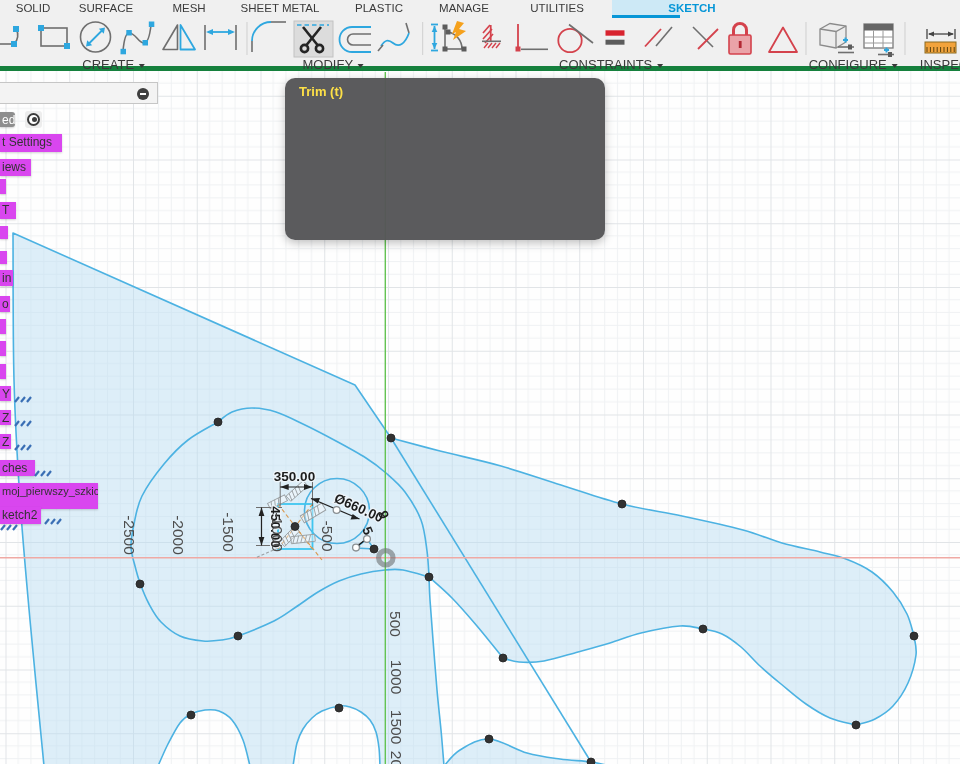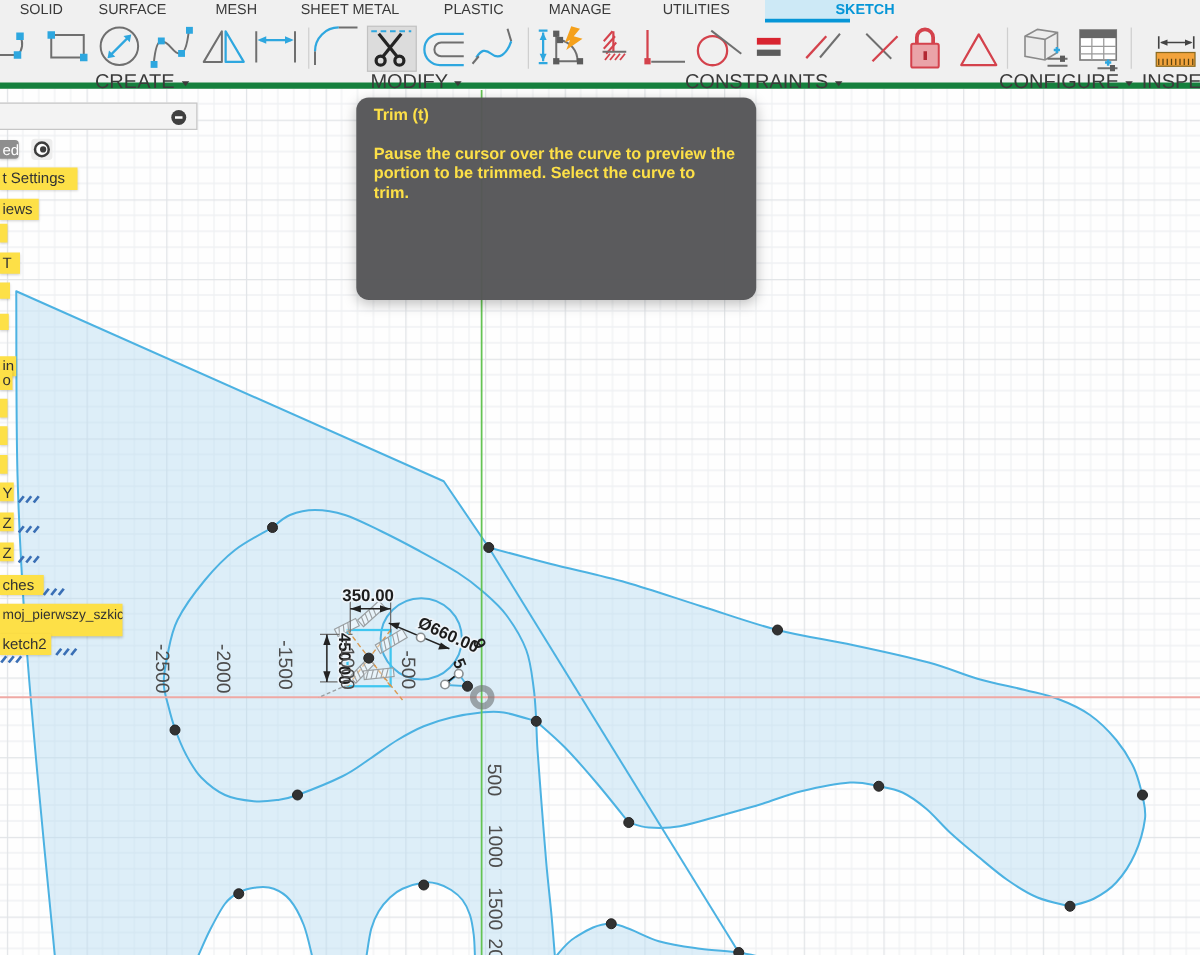--- a/index.html
+++ b/index.html
@@ -3,29 +3,29 @@
 <style>
 * { margin:0; padding:0; box-sizing:border-box; }
 html,body { width:960px; height:764px; overflow:hidden; font-family:"Liberation Sans", sans-serif; background:#fff; }
 #page { position:relative; width:960px; height:764px; }
 #canvas { position:absolute; left:0; top:71px; width:960px; height:693px; background:#fefefe; }
 #toolbar { position:absolute; left:0; top:0; width:960px; height:71px; background:#f0f0f0; border-bottom:5px solid #15803d; }
 .tab { position:absolute; top:2px; transform:translateX(-50%); font-size:11.5px; color:#3a3a3a; white-space:nowrap; }
 .sketchtab { color:#0696d7; font-weight:bold; }
 #sketchbg { position:absolute; left:612px; top:0; width:68px; height:14.5px; background:#cde9f6; }
 #sketchul { position:absolute; left:612px; top:14.5px; width:68px; height:3px; background:#0696d7; }
-.grp { position:absolute; top:57px; transform:translateX(-50%); font-size:16px; color:#3a3a3a; white-space:nowrap; }
+.grp { position:absolute; top:57px; transform:translateX(-50%); font-size:13px; color:#3a3a3a; white-space:nowrap; }
 .car { display:inline-block; width:0; height:0; border-left:3.5px solid transparent; border-right:3.5px solid transparent; border-top:4.5px solid #3a3a3a; vertical-align:1px; margin-left:1px; }
 #tooltip { position:absolute; left:285px; top:78px; width:320px; height:162px; background:rgba(86,86,88,0.97);
   border-radius:10px; color:#fde047; font-size:13px; font-weight:bold; line-height:15.5px; padding:6px 14px;
   box-shadow:0 3px 10px rgba(0,0,0,0.25); }
 #searchbox { position:absolute; left:-6px; top:82px; width:164px; height:22px; background:#f3f3f3; border:1px solid #c6c6c6; }
 #searchminus { position:absolute; left:137px; top:87.5px; width:12px; height:12px; background:#3f3f3f; border-radius:50%; }
 #searchminus::after { content:""; position:absolute; left:2.7px; top:5px; width:6.6px; height:2px; background:#fff; }
-.ti { position:absolute; left:0; background:#fde047; color:#333; font-size:12px; padding-left:2px;
+.ti { position:absolute; left:0; background:#d946ef; color:#333; font-size:12px; padding-left:2px;
   box-shadow:0 1px 2px rgba(0,0,0,0.18); overflow:hidden; white-space:nowrap; line-height:16px; }
 .ti.sel { background:#8e8e8e; color:#fff; }
 svg { display:block; }
 </style></head>
 <body>
 <div id="page">
   <div id="canvas"></div>
   <svg id="geom" style="position:absolute;left:0;top:0;" width="960" height="764" viewBox="0 0 960 764">
   <defs>
     <pattern id="grid" width="63.75" height="63.75" patternUnits="userSpaceOnUse" x="5.5" y="32">
@@ -303,21 +303,21 @@
 <div class="ti sel" style="top:112px;width:15px;height:15px;border-radius:0 3px 3px 0;">ed)</div>
 <div style="position:absolute;top:111px;left:25px;width:17px;height:17px;background:#ededed;border-radius:3px;"></div>
 <div style="position:absolute;top:112.5px;left:27px;width:13px;height:13px;border:2px solid #3c3c3c;border-radius:50%;background:#fff;"></div>
 <div style="position:absolute;top:117px;left:31.5px;width:5px;height:5px;background:#3c3c3c;border-radius:50%;"></div>
 <div class="ti" style="top:134px;width:62px;height:18px;">t Settings</div>
 <div class="ti" style="top:159px;width:31px;height:17px;">iews</div>
 <div class="ti" style="top:179px;width:6px;height:15px;"></div>
 <div class="ti" style="top:202px;width:16px;height:17px;">T</div>
 <div class="ti" style="top:226px;width:8px;height:13px;"></div>
 <div class="ti" style="top:251px;width:7px;height:13px;"></div>
-<div class="ti" style="top:285px;width:13px;height:16px;">in</div>
+<div class="ti" style="top:270px;width:13px;height:16px;">in</div>
 <div class="ti" style="top:296px;width:10px;height:16px;">o</div>
 <div class="ti" style="top:319px;width:6px;height:15px;"></div>
 <div class="ti" style="top:341px;width:6px;height:15px;"></div>
 <div class="ti" style="top:364px;width:6px;height:15px;"></div>
 <div class="ti" style="top:386px;width:11px;height:15px;">Y</div>
 <div class="ti" style="top:410px;width:11px;height:15px;">Z</div>
 <div class="ti" style="top:434px;width:11px;height:15px;">Z</div>
 <div class="ti" style="top:460px;width:35px;height:16px;">ches</div>
 <div class="ti" style="top:483px;width:98px;height:26px;"><span style="font-size:11px;">moj_pierwszy_szkic</span></div>
 <div class="ti" style="top:507px;width:41px;height:17px;">ketch2</div>
@@ -358,15 +358,14 @@
     </svg>
 <svg style="position:absolute;left:44px;top:515px;" width="22" height="10">
       <g stroke="#3a6fb5" stroke-width="2.2">
         <line x1="1" y1="9" x2="5" y2="4"></line>
         <line x1="7" y1="9" x2="11" y2="4"></line>
         <line x1="13" y1="9" x2="17" y2="4"></line>
       </g>
     </svg>
   <div id="tooltip">
     <div style="margin-bottom:7px;">Trim (t)</div>
-    <div style="margin-top:15px;">Pause the cursor over the curve to preview the<br>portion to be trimmed. Select the curve to<br>trim.</div>
   </div>
 </div>
 
 </body></html>

